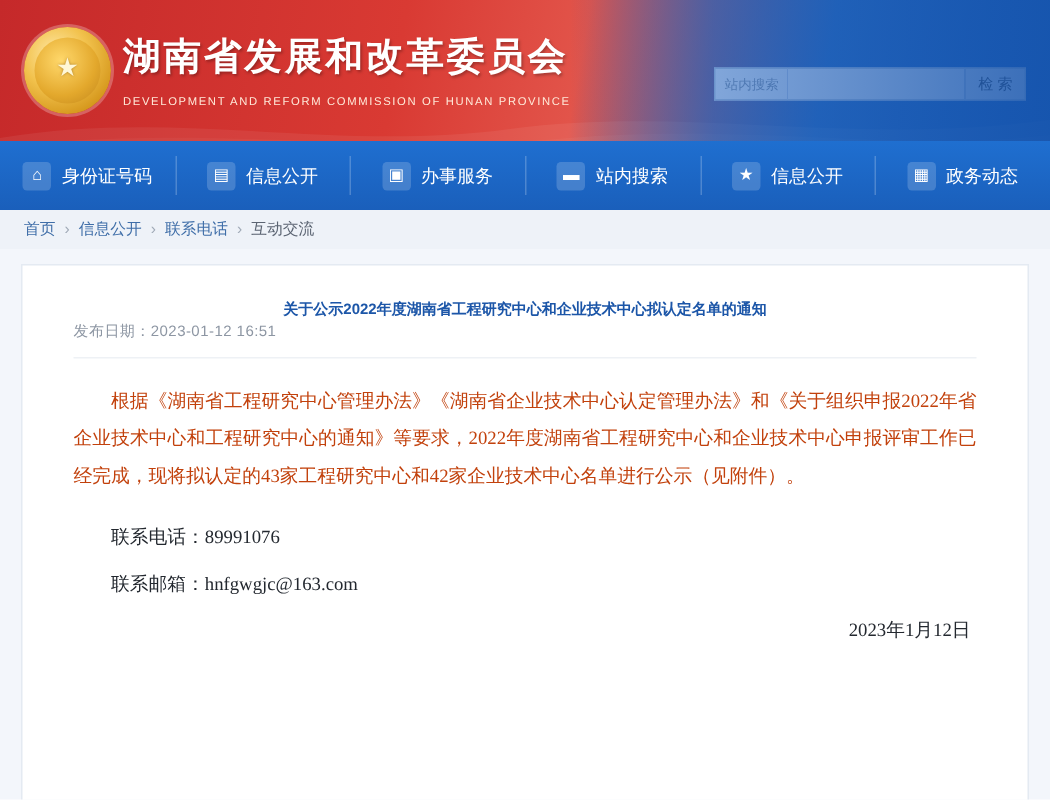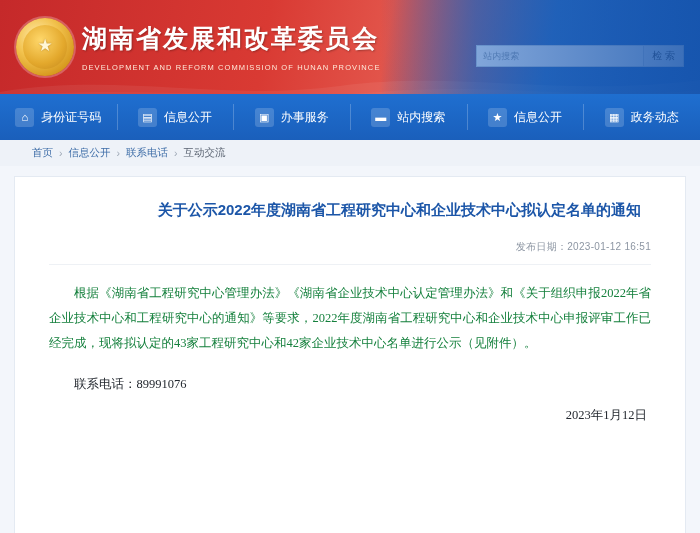--- a/index.html
+++ b/index.html
@@ -150,65 +150,64 @@
     color: #fff;
     line-height: 1;
   }
 
   
   .crumb {
     height: 26px;
     background: #eef2f8;
     display: flex;
     align-items: center;
-    padding-left: 32px;
+    padding-left: 16px;
     font-size: 10.5px;
     color: #5b6472;
     gap: 6px;
   }
   .crumb a { color: #3f6ea8; text-decoration: none; cursor: pointer; }
   .crumb .sep { color: #9fa9b6; }
 
   
   .wrap {
     padding: 10px 14px 0 14px;
   }
   .card {
     background: #ffffff;
     border: 1px solid #e4eaf2;
     border-bottom: none;
     min-height: 367px;
     padding: 22px 34px 10px 34px;
     position: relative;
   }
   .doc-title {
-    text-align: right;
+    text-align: center;
     color: #1c56a8;
-    font-size: 15px;
+    font-size: 10px;
     font-weight: bold;
     line-height: 1.5;
     padding: 0 10px;
   }
   .doc-meta {
-    text-align: right;
+    text-align: left;
     color: #8d96a3;
     font-size: 10px;
-    margin-top: 18px;
     letter-spacing: .3px;
   }
   .doc-rule {
     margin: 10px 0 16px 0;
     height: 1px;
     background: #eef1f5;
   }
   .doc-body p {
     margin: 0 0 12px 0;
     font-size: 12.5px;
     line-height: 2.0;
-    color: #15803d;
+    color: #c2410c;
     text-align: justify;
     text-indent: 2em;
     font-family: "Liberation Serif", serif;
   }
   .contact {
     margin-top: 20px;
   }
   .contact p {
     margin: 12px 0 14px 0;
     font-size: 12.5px;
@@ -296,17 +295,18 @@
     </div>
 
     <div class="doc-rule"></div>
 
     <div class="doc-body">
       <p>根据《湖南省工程研究中心管理办法》《湖南省企业技术中心认定管理办法》和《关于组织申报2022年省企业技术中心和工程研究中心的通知》等要求，2022年度湖南省工程研究中心和企业技术中心申报评审工作已经完成，现将拟认定的43家工程研究中心和42家企业技术中心名单进行公示（见附件）。</p>
     </div>
 
     <div class="contact">
       <p>联系电话：89991076</p>
+      <p>联系邮箱：hnfgwgjc@163.com</p>
     </div>
 
     <div class="sign">2023年1月12日</div>
   </div>
 </div>
 
 </body></html>

